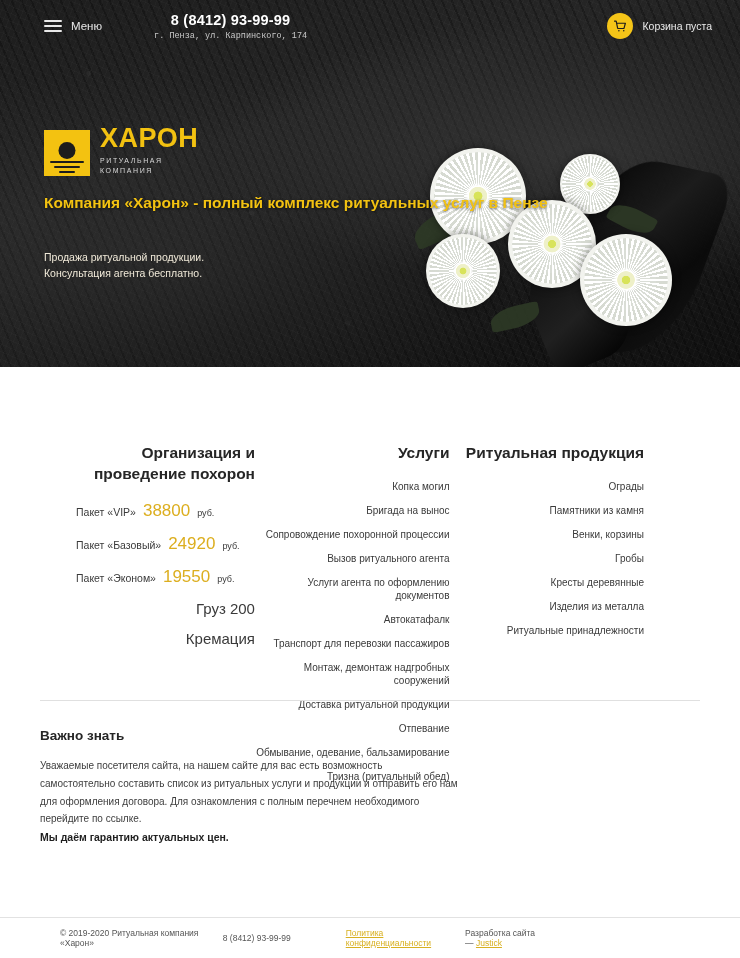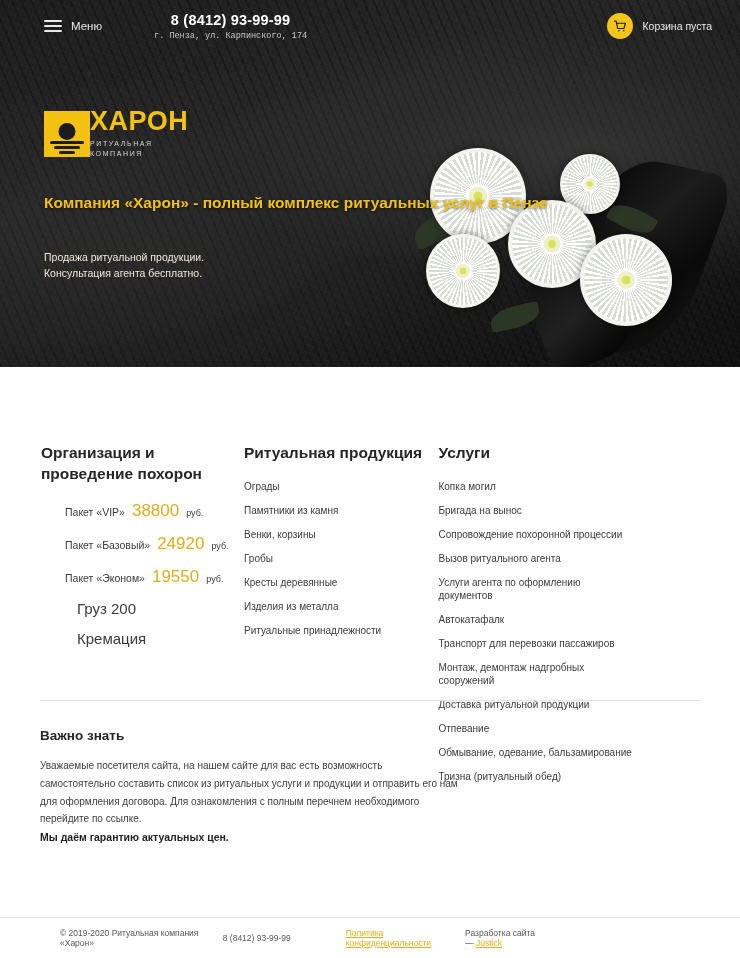--- a/index.html
+++ b/index.html
@@ -121,21 +121,21 @@
   .f5 { width: 60px; height: 60px; left: 148px; top: 16px; }
   .leaf {
     position: absolute; background: #2e3a26; border-radius: 60% 10% 60% 10%;
     opacity: .9;
   }
   .l1 { width: 56px; height: 26px; left: 0px;  top: 76px; transform: rotate(-24deg); }
   .l2 { width: 48px; height: 22px; left: 196px; top: 70px; transform: rotate(28deg); }
   .l3 { width: 50px; height: 22px; left: 78px; top: 168px; transform: rotate(-12deg); }
 
   
-  .logo-wrap { position: absolute; left: 44px; top: 108px; display: flex; align-items: center; }
+  .logo-wrap { position: absolute; left: 44px; top: 125px; display: flex; align-items: flex-end; gap: 10px; }
   .logo-mark {
     width: 46px; height: 46px; background: #f3c211; position: relative; overflow: hidden;
   }
   .logo-mark .sun { position: absolute; left: 50%; top: 12px; transform: translateX(-50%); width: 17px; height: 17px; border-radius: 50%; background: #1c1c1c; }
   .logo-mark .w1 { position: absolute; left: 6px; bottom: 13px; width: 34px; height: 2.5px; background: #1c1c1c; border-radius: 2px; }
   .logo-mark .w2 { position: absolute; left: 10px; bottom: 8px; width: 26px; height: 2.5px; background: #1c1c1c; border-radius: 2px; }
   .logo-mark .w3 { position: absolute; left: 15px; bottom: 3px; width: 16px; height: 2.5px; background: #1c1c1c; border-radius: 2px; }
   .logo-text .logo-name { color: #f3c211; font-size: 27px; font-weight: bold; letter-spacing: .5px; line-height: 1; }
   .logo-text .logo-sub { color: #d9d9d9; font-size: 7px; letter-spacing: 1.6px; margin-top: 4px; line-height: 1.45; }
 
@@ -152,24 +152,25 @@
     position: absolute; left: 334px; top: 371px;
     color: #e9e9e9; font-size: 9.5px;
   }
   .arrow-down {
     position: absolute; left: 374px; top: 389px;
     width: 14px; height: 16px;
   }
 
   
   .cols {
-    position: absolute; top: 417px; left: 1px; width: 672px;
+    position: absolute; top: 417px; left: 12px; width: 672px;
     display: flex;
     padding: 26px 40px 0 40px;
     background: #fff;
+    text-align: right;
   }
   .col { }
   .col1 { width: 240px; }
   .col2 { width: 230px; margin-left: 0; }
   .col3 { width: 230px; }
   .col-title {
     color: #262626; font-size: 15.5px; font-weight: bold; line-height: 1.35;
     margin-bottom: 16px;
   }
   .price-row { display: flex; align-items: baseline; gap: 7px; margin-bottom: 13px; padding-left: 24px; }
@@ -294,48 +295,48 @@
         <span class="price-unit">руб.</span>
       </div>
       <div class="price-row">
         <span class="price-name">Пакет «Эконом»</span>
         <span class="price-val">19550</span>
         <span class="price-unit">руб.</span>
       </div>
 
       <div class="plain-row">Груз 200</div>
       <div class="plain-row">Кремация</div>
-    </div>
-
-    <div class="col col3">
-      <div class="col-title">Ритуальная продукция</div>
-      <div class="srv-item">Ограды</div>
-      <div class="srv-item">Памятники из камня</div>
-      <div class="srv-item">Венки, корзины</div>
-      <div class="srv-item">Гробы</div>
-      <div class="srv-item">Кресты деревянные</div>
-      <div class="srv-item">Изделия из металла</div>
-      <div class="srv-item">Ритуальные принадлежности</div>
     </div>
 
     <div class="col col2">
       <div class="col-title">Услуги</div>
       <div class="srv-item">Копка могил</div>
       <div class="srv-item">Бригада на вынос</div>
       <div class="srv-item">Сопровождение похоронной процессии</div>
       <div class="srv-item">Вызов ритуального агента</div>
       <div class="srv-item">Услуги агента по оформлению документов</div>
       <div class="srv-item">Автокатафалк</div>
       <div class="srv-item">Транспорт для перевозки пассажиров</div>
       <div class="srv-item">Монтаж, демонтаж надгробных сооружений</div>
       <div class="srv-item">Доставка ритуальной продукции</div>
       <div class="srv-item">Отпевание</div>
       <div class="srv-item">Обмывание, одевание, бальзамирование</div>
       <div class="srv-item">Тризна (ритуальный обед)</div>
     </div>
+
+    <div class="col col3">
+      <div class="col-title">Ритуальная продукция</div>
+      <div class="srv-item">Ограды</div>
+      <div class="srv-item">Памятники из камня</div>
+      <div class="srv-item">Венки, корзины</div>
+      <div class="srv-item">Гробы</div>
+      <div class="srv-item">Кресты деревянные</div>
+      <div class="srv-item">Изделия из металла</div>
+      <div class="srv-item">Ритуальные принадлежности</div>
+    </div>
   </div>
 
   <div class="divider"></div>
 
   <div class="important">
     <h3>Важно знать</h3>
     <p>Уважаемые посетителя сайта, на нашем сайте для вас есть возможность самостоятельно составить список из ритуальных услуги и продукции и отправить его нам для оформления договора. Для ознакомления с полным перечнем необходимого перейдите по ссылке.</p>
     <p class="strong">Мы даём гарантию актуальных цен.</p>
   </div>
 

